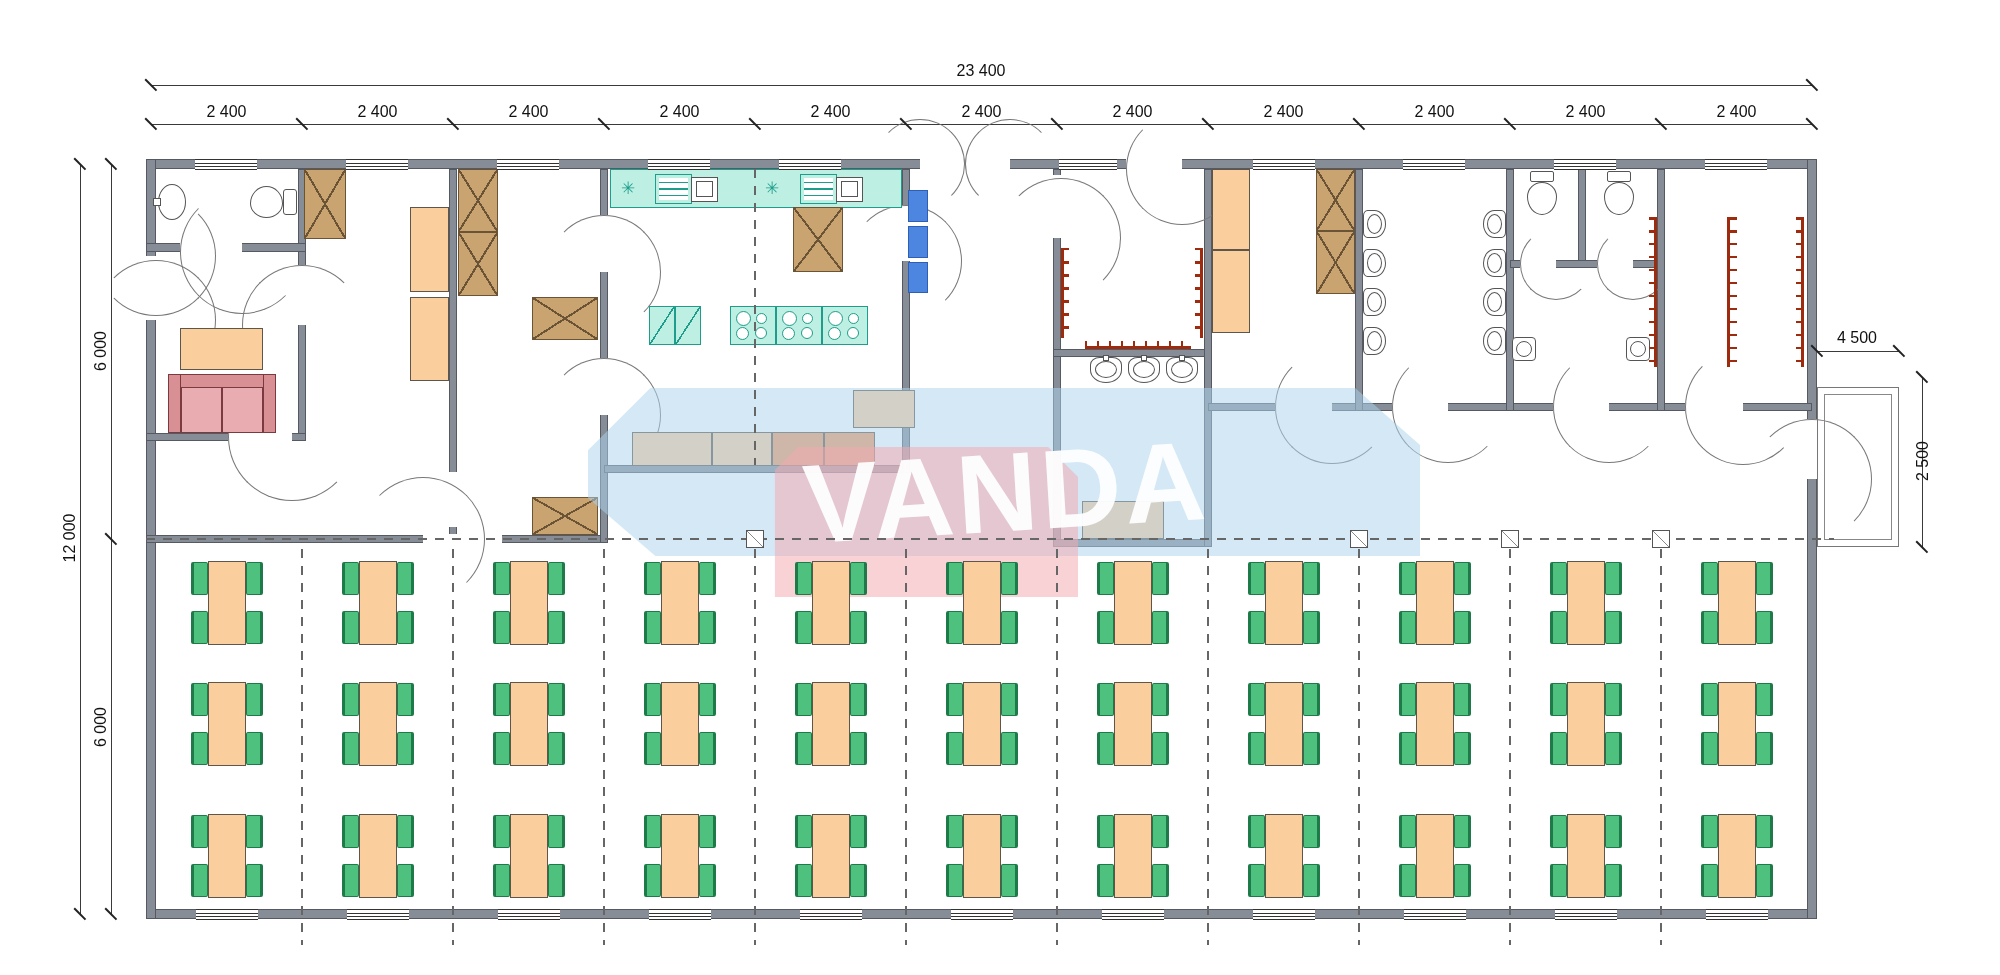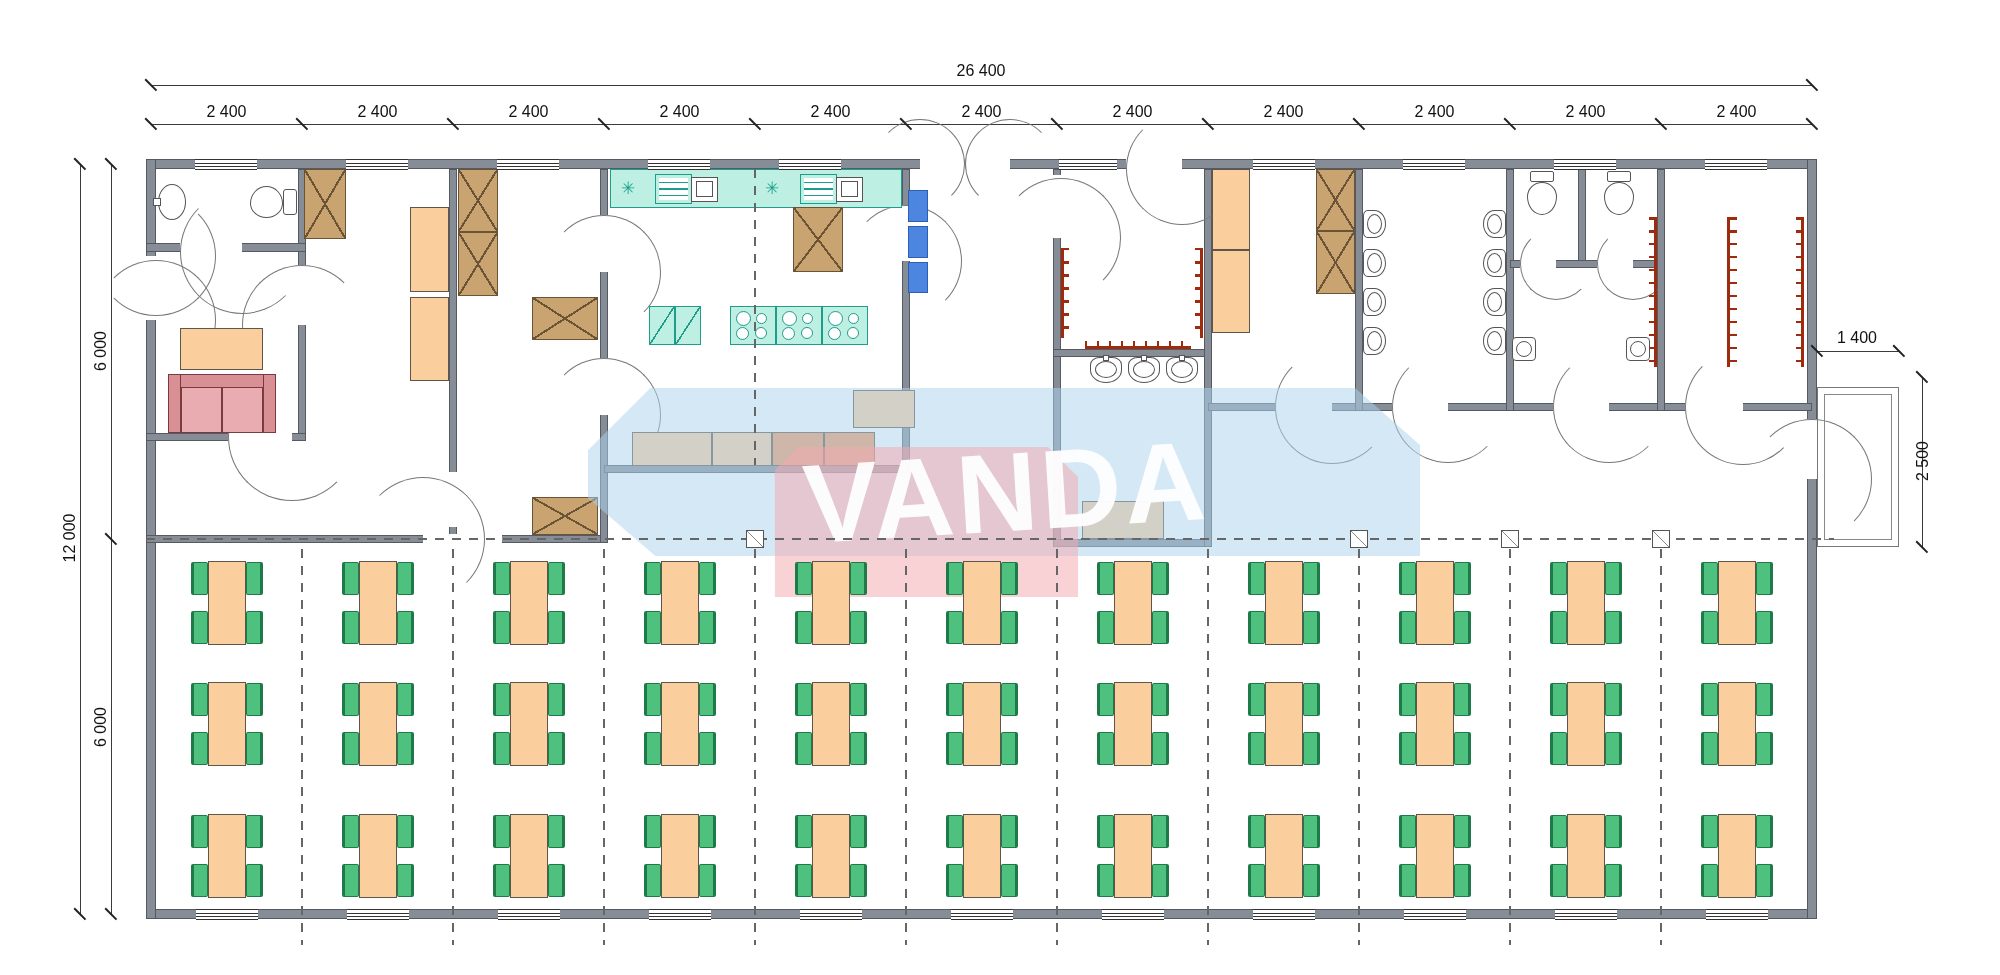--- a/index.html
+++ b/index.html
@@ -44,31 +44,31 @@
   .star{color:var(--tealb);font-size:17px;line-height:17px;text-align:center;}
   .wmshape{opacity:.52;}
   #wm-text{font-size:112px;font-weight:800;letter-spacing:3px;color:#fff;opacity:.95;
            transform:rotate(-3.5deg);text-align:center;}
 </style>
 </head>
 <body>
 
 <div id="canvas">
 
-  <div class="abs dimlabel" style="left:931px;top:62px;width:100px;">26 400</div>
+  <div class="abs dimlabel" style="left:931px;top:62px;width:100px;">23 400</div>
   <div class="abs dimline" style="left:151px;top:85px;width:1661px;height:1.4px;"></div>
   <div class="abs dimline" style="left:151px;top:124px;width:1661px;height:1.4px;"></div>
 
   <div class="abs dimline" style="left:80px;top:164px;width:1.4px;height:750px;"></div>
   <div class="abs dimline" style="left:111px;top:164px;width:1.4px;height:750px;"></div>
   <div class="abs dimlabel rot" style="left:10px;top:529px;width:120px;">12 000</div>
   <div class="abs dimlabel rot" style="left:51px;top:342px;width:100px;">6 000</div>
   <div class="abs dimlabel rot" style="left:51px;top:718px;width:100px;">6 000</div>
 
-  <div class="abs dimlabel" style="left:1812px;top:329px;width:90px;">1 400</div>
+  <div class="abs dimlabel" style="left:1812px;top:329px;width:90px;">4 500</div>
   <div class="abs dimline" style="left:1817px;top:351px;width:82px;height:1.4px;"></div>
   <div class="abs dimline" style="left:1922px;top:377px;width:1.4px;height:170px;"></div>
   <div class="abs dimlabel rot" style="left:1873px;top:452px;width:100px;">2 500</div>
 
   <div class="abs wall" style="left:146px;top:159px;width:1671px;height:10px;"></div>
   <div class="abs wall" style="left:146px;top:909px;width:1671px;height:10px;"></div>
   <div class="abs wall" style="left:146px;top:159px;width:10px;height:760px;"></div>
   <div class="abs wall" style="left:1807px;top:159px;width:10px;height:760px;"></div>
 
   <div class="abs wall" style="left:298px;top:169px;width:8px;height:272px;"></div>

